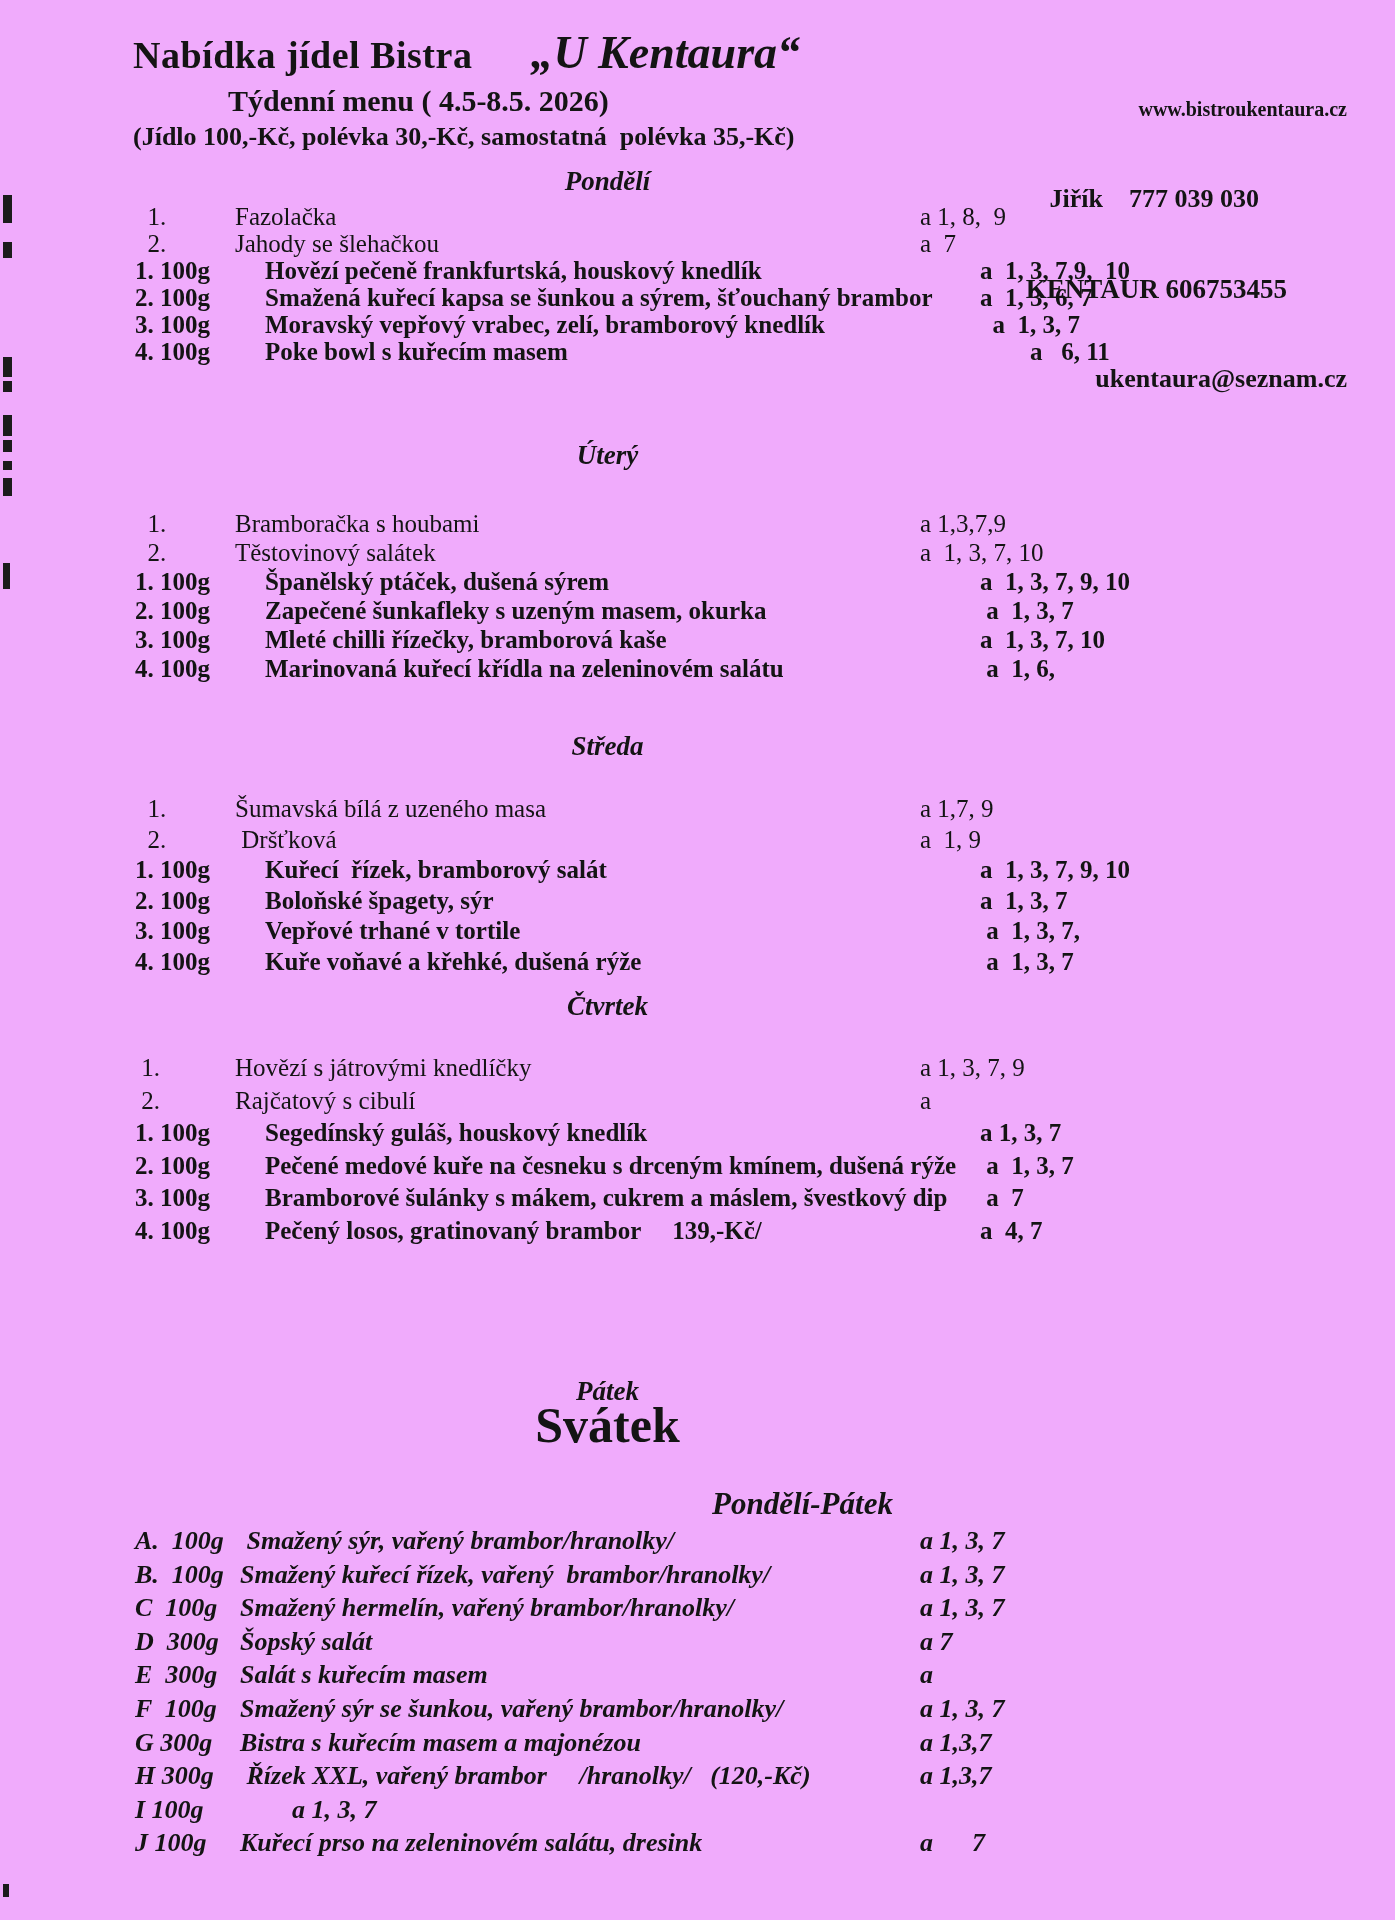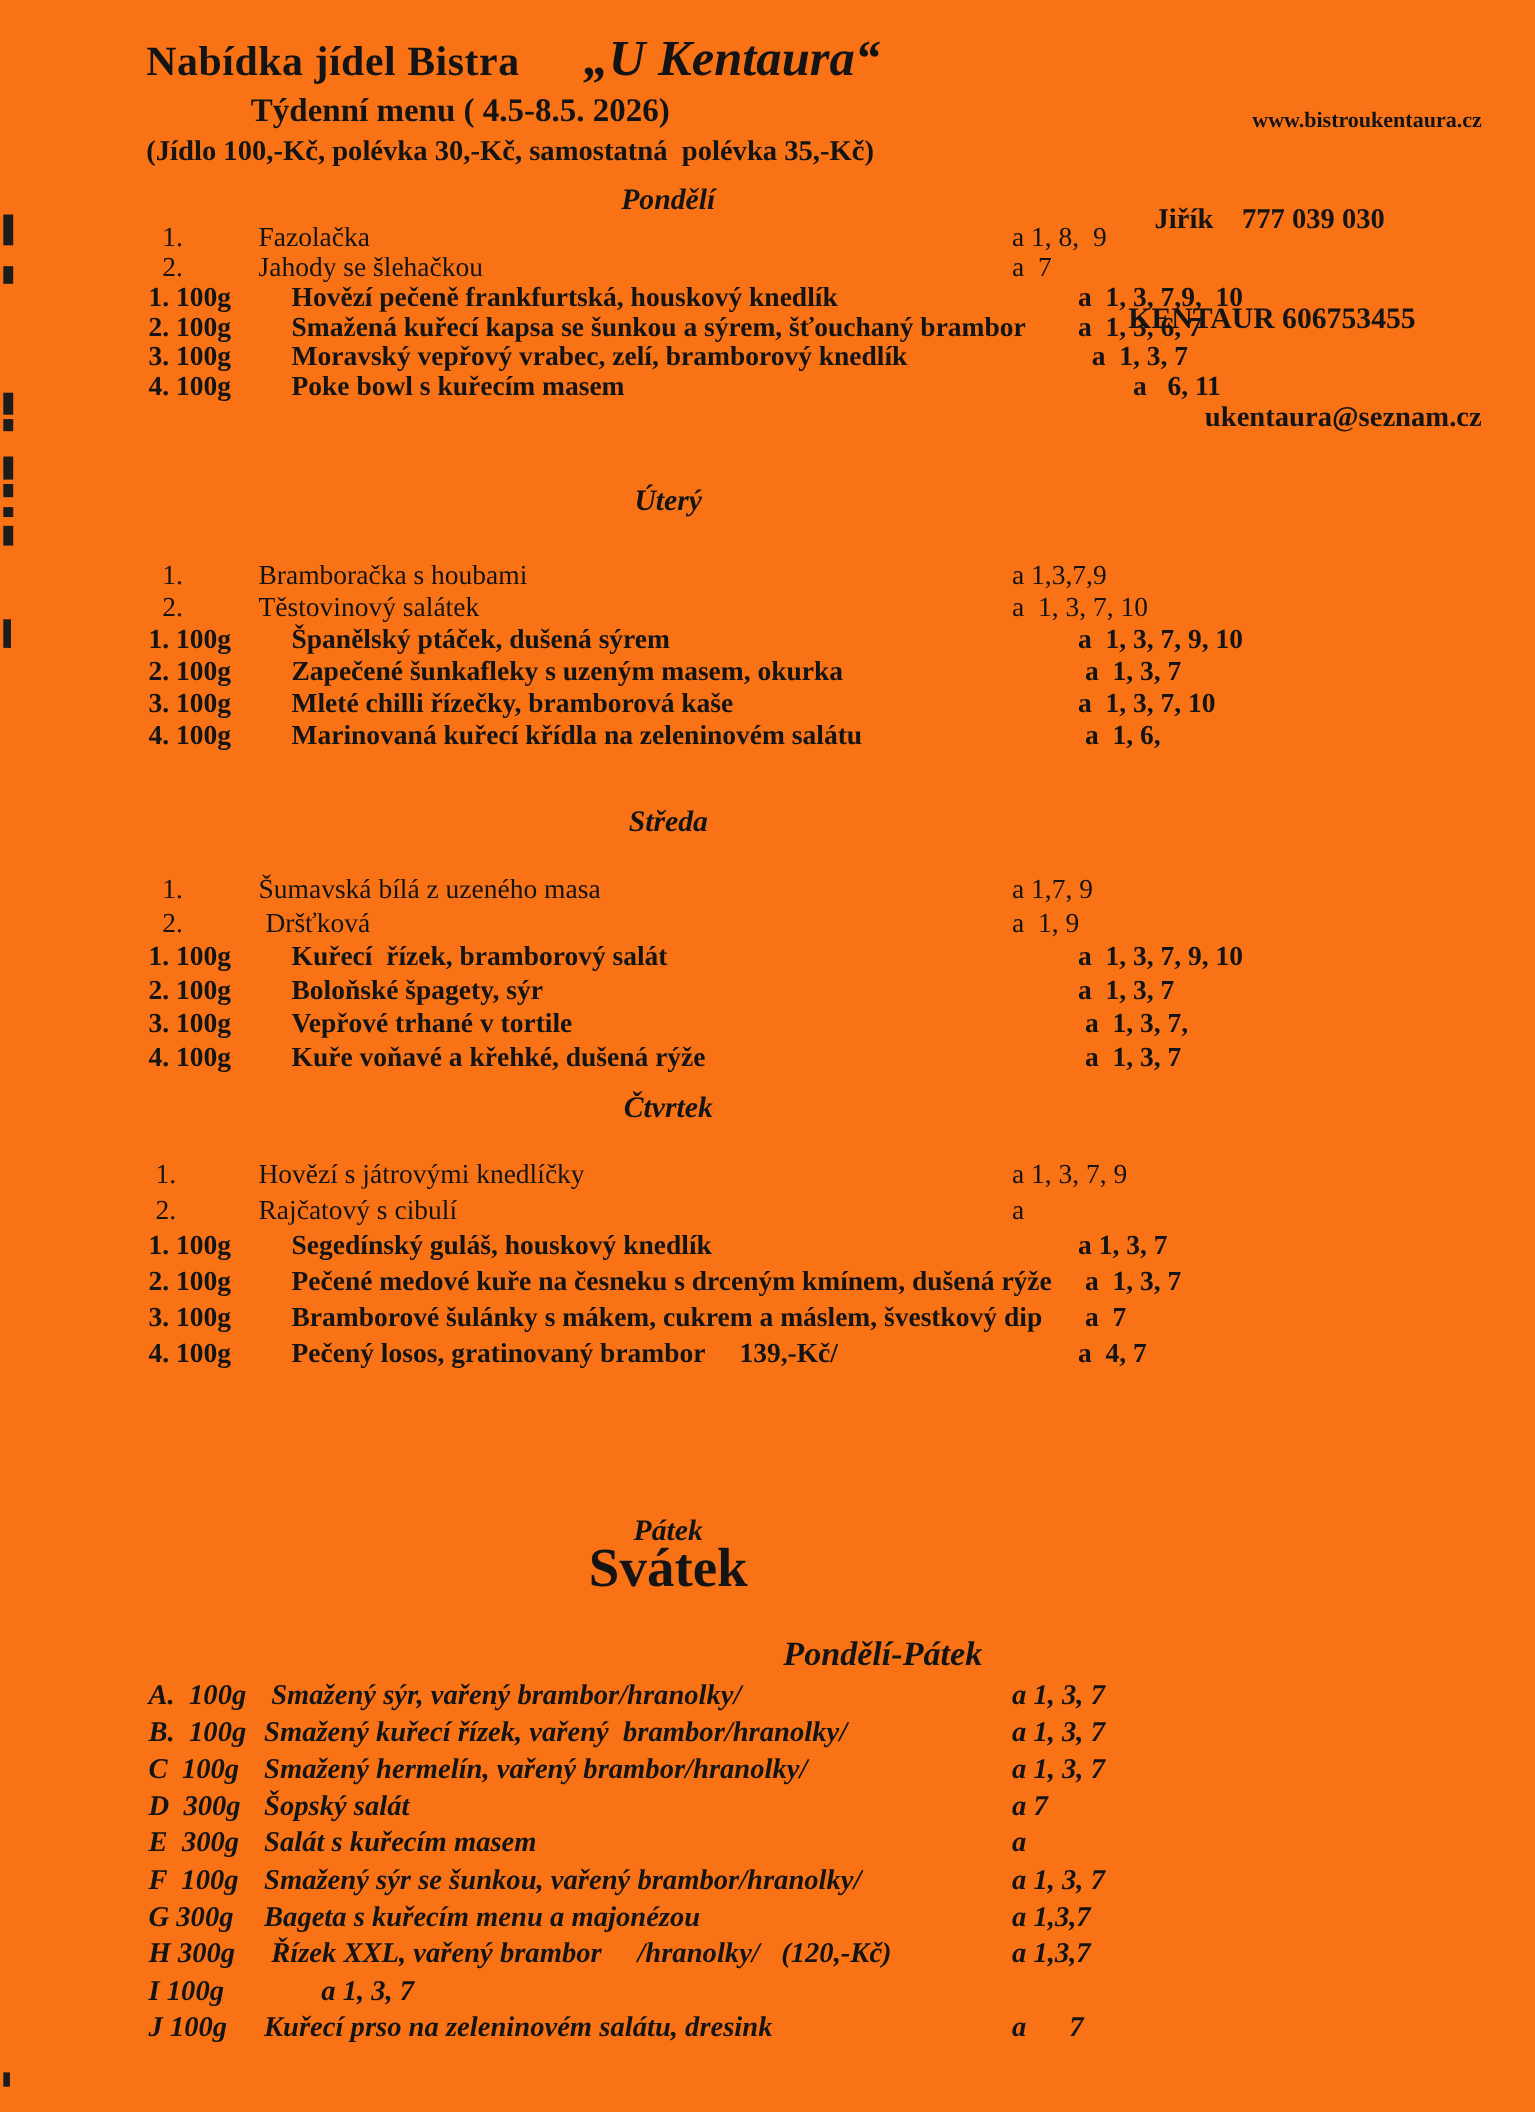--- a/index.html
+++ b/index.html
@@ -1,17 +1,17 @@
 <!DOCTYPE html>
 <html><head>
 <meta charset="utf-8">
 <style>
   html,body{margin:0;padding:0;background:#e8e8e8;}
   .page{
-    position:relative;width:1395px;height:1920px;background:#f97316;
+    position:relative;width:1395px;height:1920px;background:#f0abfc;
     font-family:"Liberation Serif","DejaVu Serif",serif;color:#141414;
     overflow:hidden;margin:0 auto;
   }
   
   .mark{position:absolute;left:3px;width:9px;background:#1c1c1c;}
 
   
   .title-row{position:absolute;left:133px;top:26px;display:flex;align-items:baseline;gap:12px;white-space:pre;}
   .t1{font-size:38px;font-weight:bold;letter-spacing:.5px;}
   .t2{font-size:46px;font-weight:bold;font-style:italic;margin-left:46px;}
@@ -251,21 +251,21 @@
         <span class="cell">Salát s kuřecím masem</span>
         <span class="cell">a</span>
       </div>
       <div class="menu-row">
         <span class="cell">F  100g</span>
         <span class="cell">Smažený sýr se šunkou, vařený brambor/hranolky/</span>
         <span class="cell">a 1, 3, 7</span>
       </div>
       <div class="menu-row">
         <span class="cell">G 300g</span>
-        <span class="cell">Bageta s kuřecím menu a majonézou</span>
+        <span class="cell">Bistra s kuřecím masem a majonézou</span>
         <span class="cell">a 1,3,7</span>
       </div>
       <div class="menu-row">
         <span class="cell">H 300g</span>
         <span class="cell"> Řízek XXL, vařený brambor     /hranolky/   (120,-Kč)</span>
         <span class="cell">a 1,3,7</span>
       </div>
       <div class="menu-row">
         <span class="cell">I 100g</span>
         <span class="cell">        a 1, 3, 7</span>

